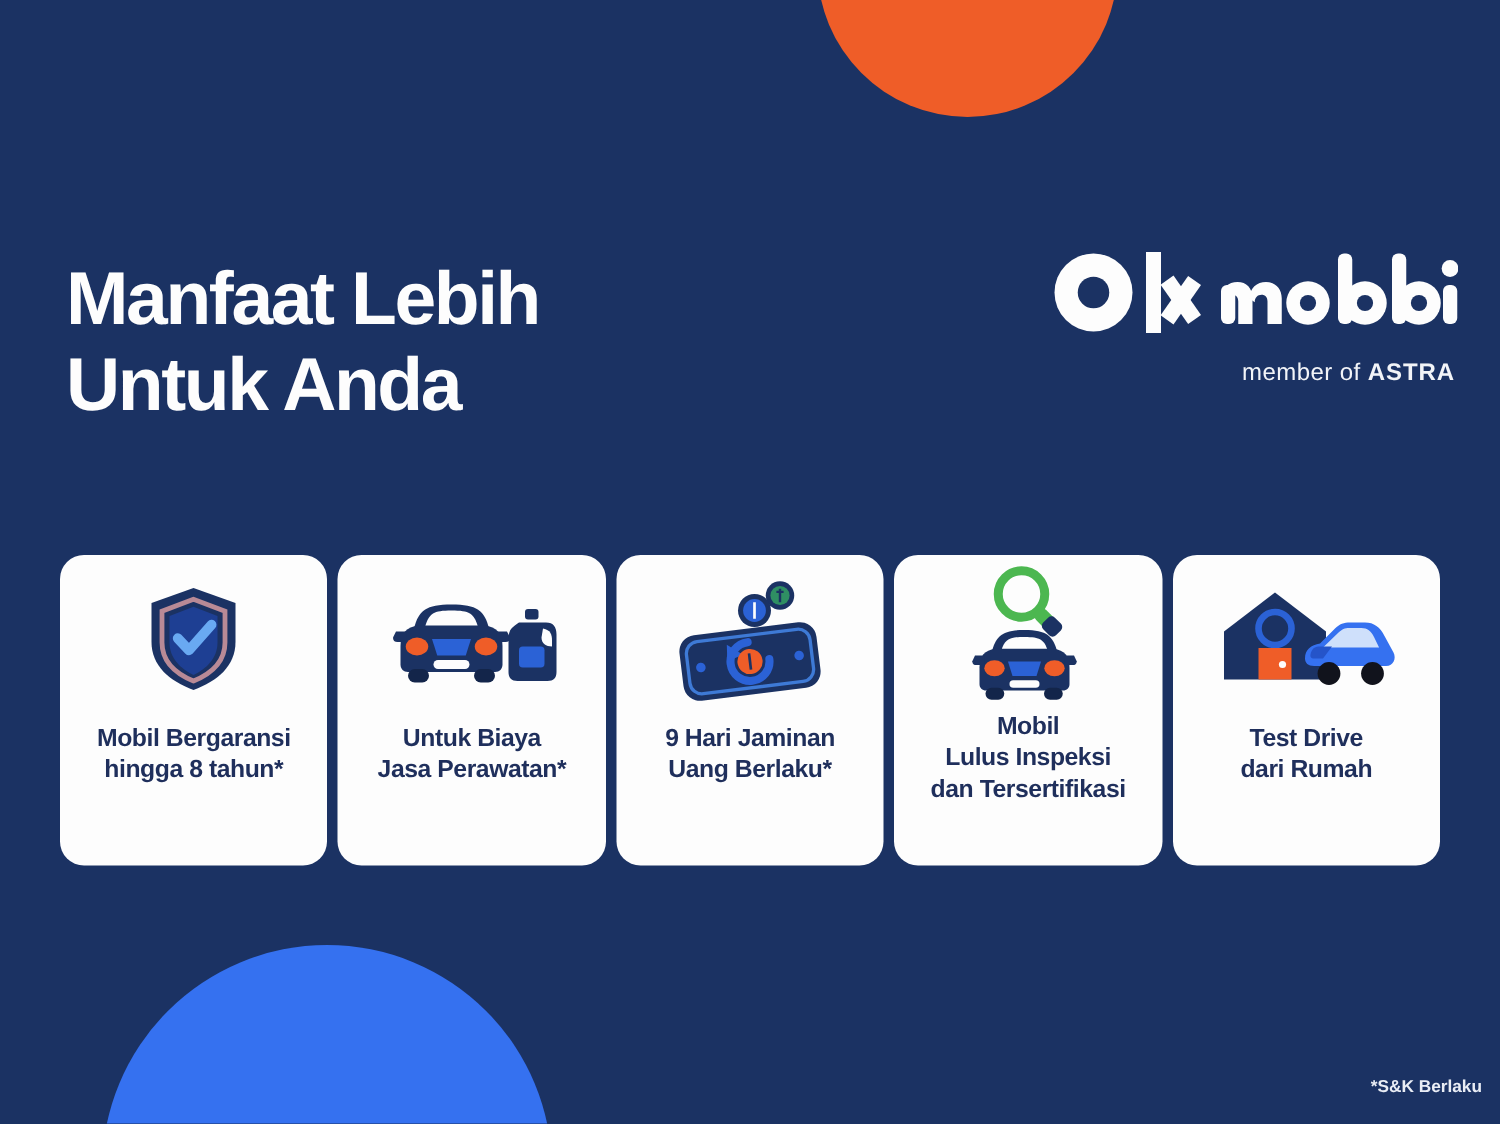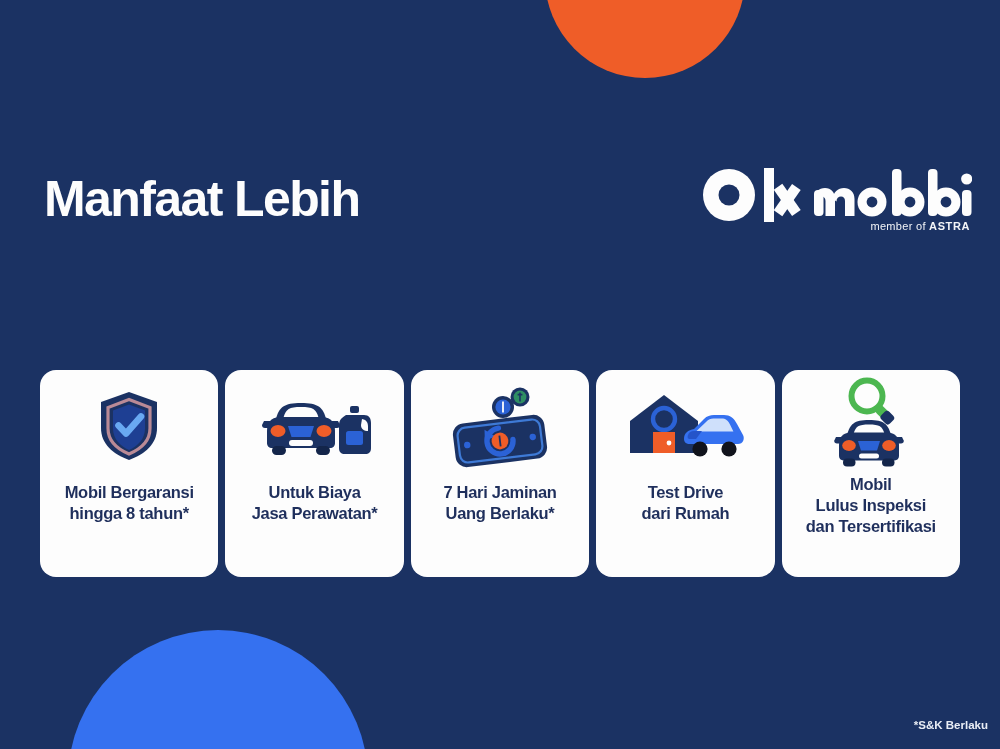--- a/index.html
+++ b/index.html
@@ -43,23 +43,23 @@
     text-align:right;
   }
   #logo-wordmark {
     display:flex;
     align-items:center;
     justify-content:flex-end;
     height:50px;
   }
   #logo-sub {
     color:#f2f4f8;
-    font-size:11px;
+    font-size:16px;
     letter-spacing:.3px;
-    margin-top:0;
+    margin-top:20px;
     margin-right:2px;
   }
   #logo-sub b { font-weight:bold; letter-spacing:.6px; }
 
   
   #cards {
     position:absolute;
     left:40px; top:370px;
     width:920px; height:207px;
     display:flex;
@@ -106,20 +106,21 @@
   }
 </style>
 </head>
 <body>
 
 <div class="deco" id="deco-orange"></div>
 <div class="deco" id="deco-blue"></div>
 
 <h1 id="headline">
   <span class="line">Manfaat Lebih</span>
+  <span class="line">Untuk Anda</span>
 </h1>
 
 <div id="logo-block">
   <div id="logo-wordmark">
     <svg width="270" height="54" viewBox="0 0 270 54">
 
       <circle cx="27" cy="27" r="26" fill="#fdfdfd"></circle>
       <circle cx="27" cy="27" r="10.5" fill="#1b3263"></circle>
 
       <rect x="62" y="0" width="10" height="54" fill="#fdfdfd"></rect>
@@ -231,46 +232,22 @@
 
           <path d="M65 58a13 13 0 1 1-13-13" fill="none" stroke="#2b62d6" stroke-width="5.4" stroke-linecap="round"></path>
           <path d="M38 45l-1 11 11-3z" fill="#2b62d6"></path>
 
           <circle cx="52" cy="58" r="8.4" fill="#ef5d28"></circle>
           <path d="M52 52.6v10.8" stroke="#1b3263" stroke-width="1.8"></path>
         </g>
       </svg>
     </div>
     <div class="card-label">
-      <span class="l">7 Hari Jaminan</span>
+      <span class="l">9 Hari Jaminan</span>
       <span class="l">Uang Berlaku*</span>
-    </div>
-  </div>
-
-  <div class="card">
-    <div class="card-icon">
-      <svg width="118" height="70" viewBox="0 0 118 70">
-
-        <path d="M4 30 38 4l34 26v32H4z" fill="#1b3263"></path>
-        <circle cx="38" cy="28" r="11" fill="none" stroke="#2b62d6" stroke-width="4.4"></circle>
-        <rect x="27" y="41" width="22" height="21" fill="#ef5d28"></rect>
-        <circle cx="43" cy="52" r="2.4" fill="#fdfdfd"></circle>
-
-        <g>
-          <path d="M58 48c0-6 4-9 10-10l10-10c3-3 6-4 10-4h10c6 0 10 3 13 9l6 11c2 4 0 9-5 9H64c-4 0-6-2-6-5z" fill="#3571f0"></path>
-          <path d="M80 31c2.6-2.6 4.6-3.4 7.4-3.4h8.2c4 0 6.4 1.8 8.4 6l3.4 7H70z" fill="#cfe0fb"></path>
-          <path d="M62 44c1-3 3-4 6-4h8l-6 8h-6c-2 0-3-1-2-4z" fill="#2554c9"></path>
-          <circle cx="74" cy="58" r="7.6" fill="#11131c"></circle>
-          <circle cx="103" cy="58" r="7.6" fill="#11131c"></circle>
-        </g>
-      </svg>
-    </div>
-    <div class="card-label">
-      <span class="l">Test Drive</span>
-      <span class="l">dari Rumah</span>
     </div>
   </div>
 
   <div class="card tall">
     <div class="card-icon">
       <svg width="96" height="92" viewBox="0 0 96 92">
 
         <g>
           <circle cx="44" cy="20" r="15.5" fill="none" stroke="#4cb750" stroke-width="6"></circle>
           <rect x="54" y="30" width="9.5" height="17" rx="4" transform="rotate(-45 58 36)" fill="#4cb750"></rect>
@@ -292,15 +269,39 @@
         </g>
       </svg>
     </div>
     <div class="card-label">
       <span class="l">Mobil</span>
       <span class="l">Lulus Inspeksi</span>
       <span class="l">dan Tersertifikasi</span>
     </div>
   </div>
 
+  <div class="card">
+    <div class="card-icon">
+      <svg width="118" height="70" viewBox="0 0 118 70">
+
+        <path d="M4 30 38 4l34 26v32H4z" fill="#1b3263"></path>
+        <circle cx="38" cy="28" r="11" fill="none" stroke="#2b62d6" stroke-width="4.4"></circle>
+        <rect x="27" y="41" width="22" height="21" fill="#ef5d28"></rect>
+        <circle cx="43" cy="52" r="2.4" fill="#fdfdfd"></circle>
+
+        <g>
+          <path d="M58 48c0-6 4-9 10-10l10-10c3-3 6-4 10-4h10c6 0 10 3 13 9l6 11c2 4 0 9-5 9H64c-4 0-6-2-6-5z" fill="#3571f0"></path>
+          <path d="M80 31c2.6-2.6 4.6-3.4 7.4-3.4h8.2c4 0 6.4 1.8 8.4 6l3.4 7H70z" fill="#cfe0fb"></path>
+          <path d="M62 44c1-3 3-4 6-4h8l-6 8h-6c-2 0-3-1-2-4z" fill="#2554c9"></path>
+          <circle cx="74" cy="58" r="7.6" fill="#11131c"></circle>
+          <circle cx="103" cy="58" r="7.6" fill="#11131c"></circle>
+        </g>
+      </svg>
+    </div>
+    <div class="card-label">
+      <span class="l">Test Drive</span>
+      <span class="l">dari Rumah</span>
+    </div>
+  </div>
+
 </div>
 
 <div id="footnote">*S&amp;K Berlaku</div>
 
 </body></html>

